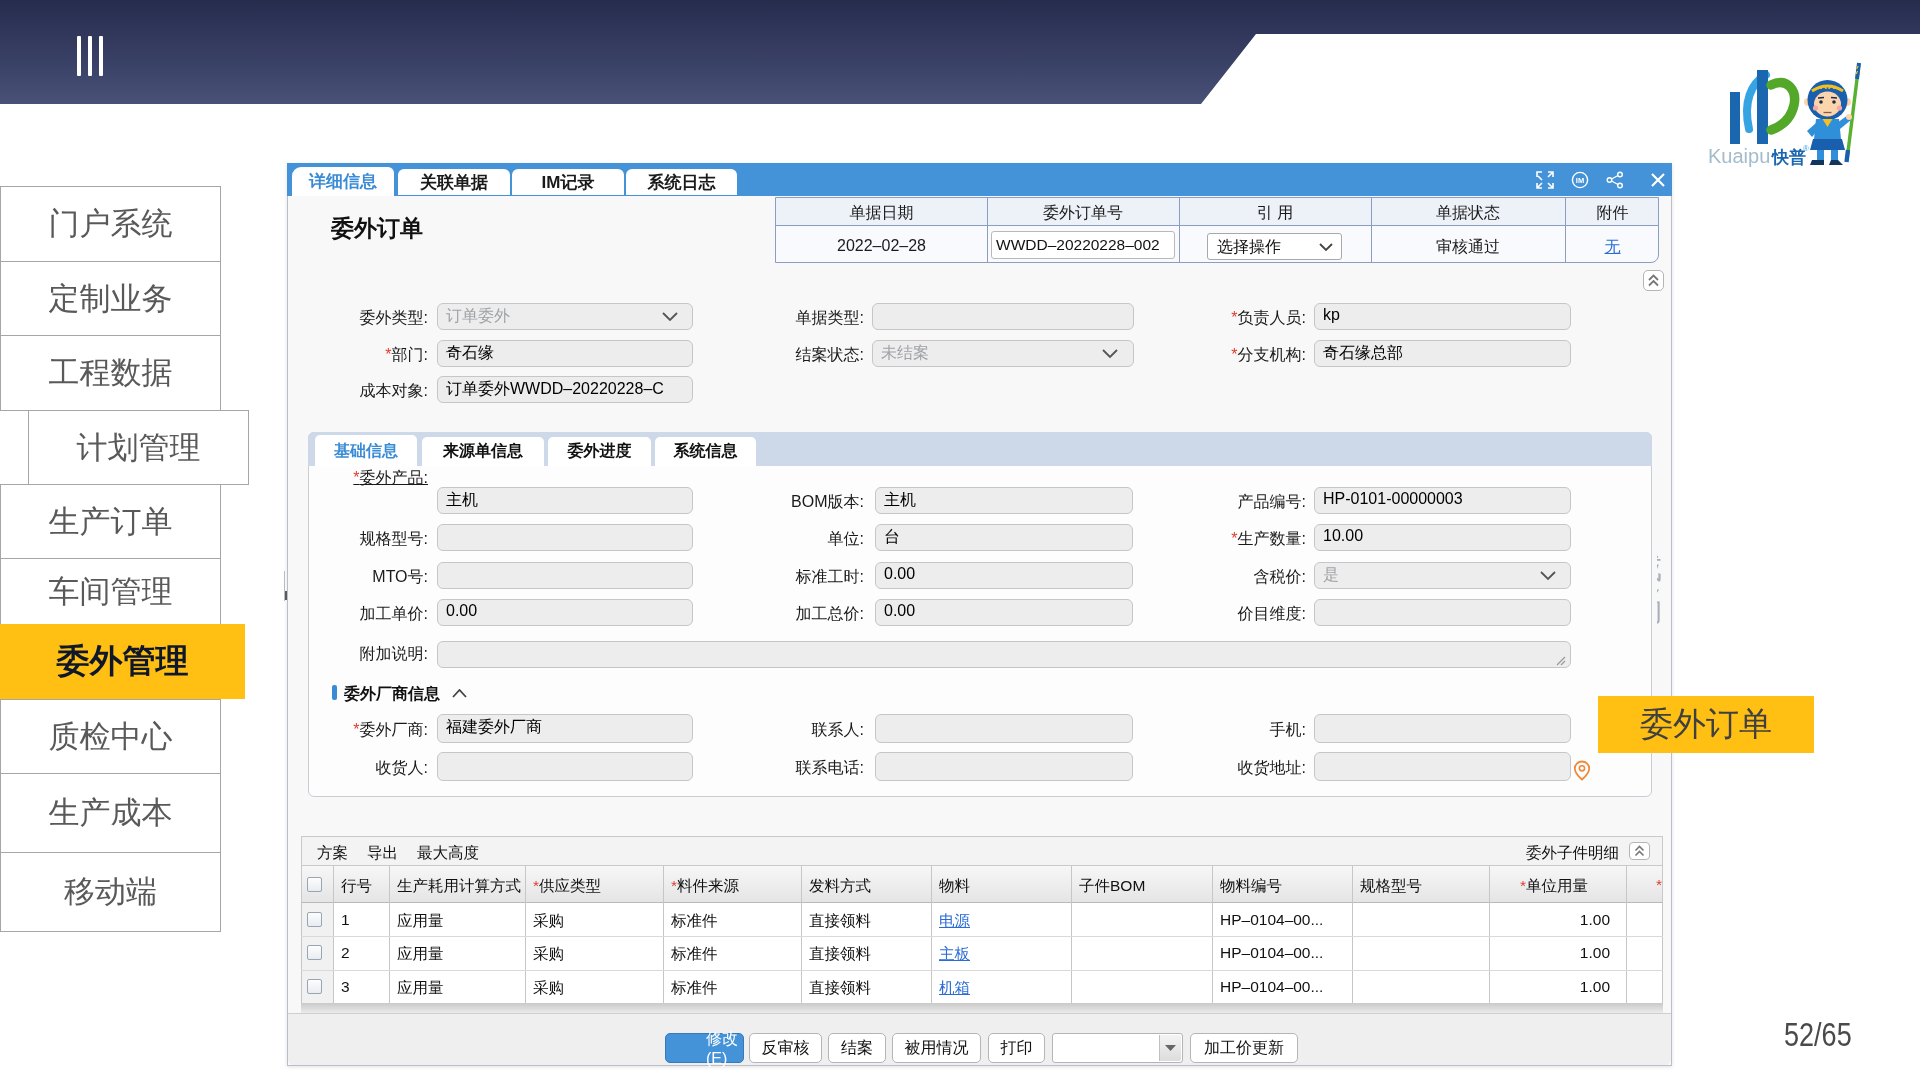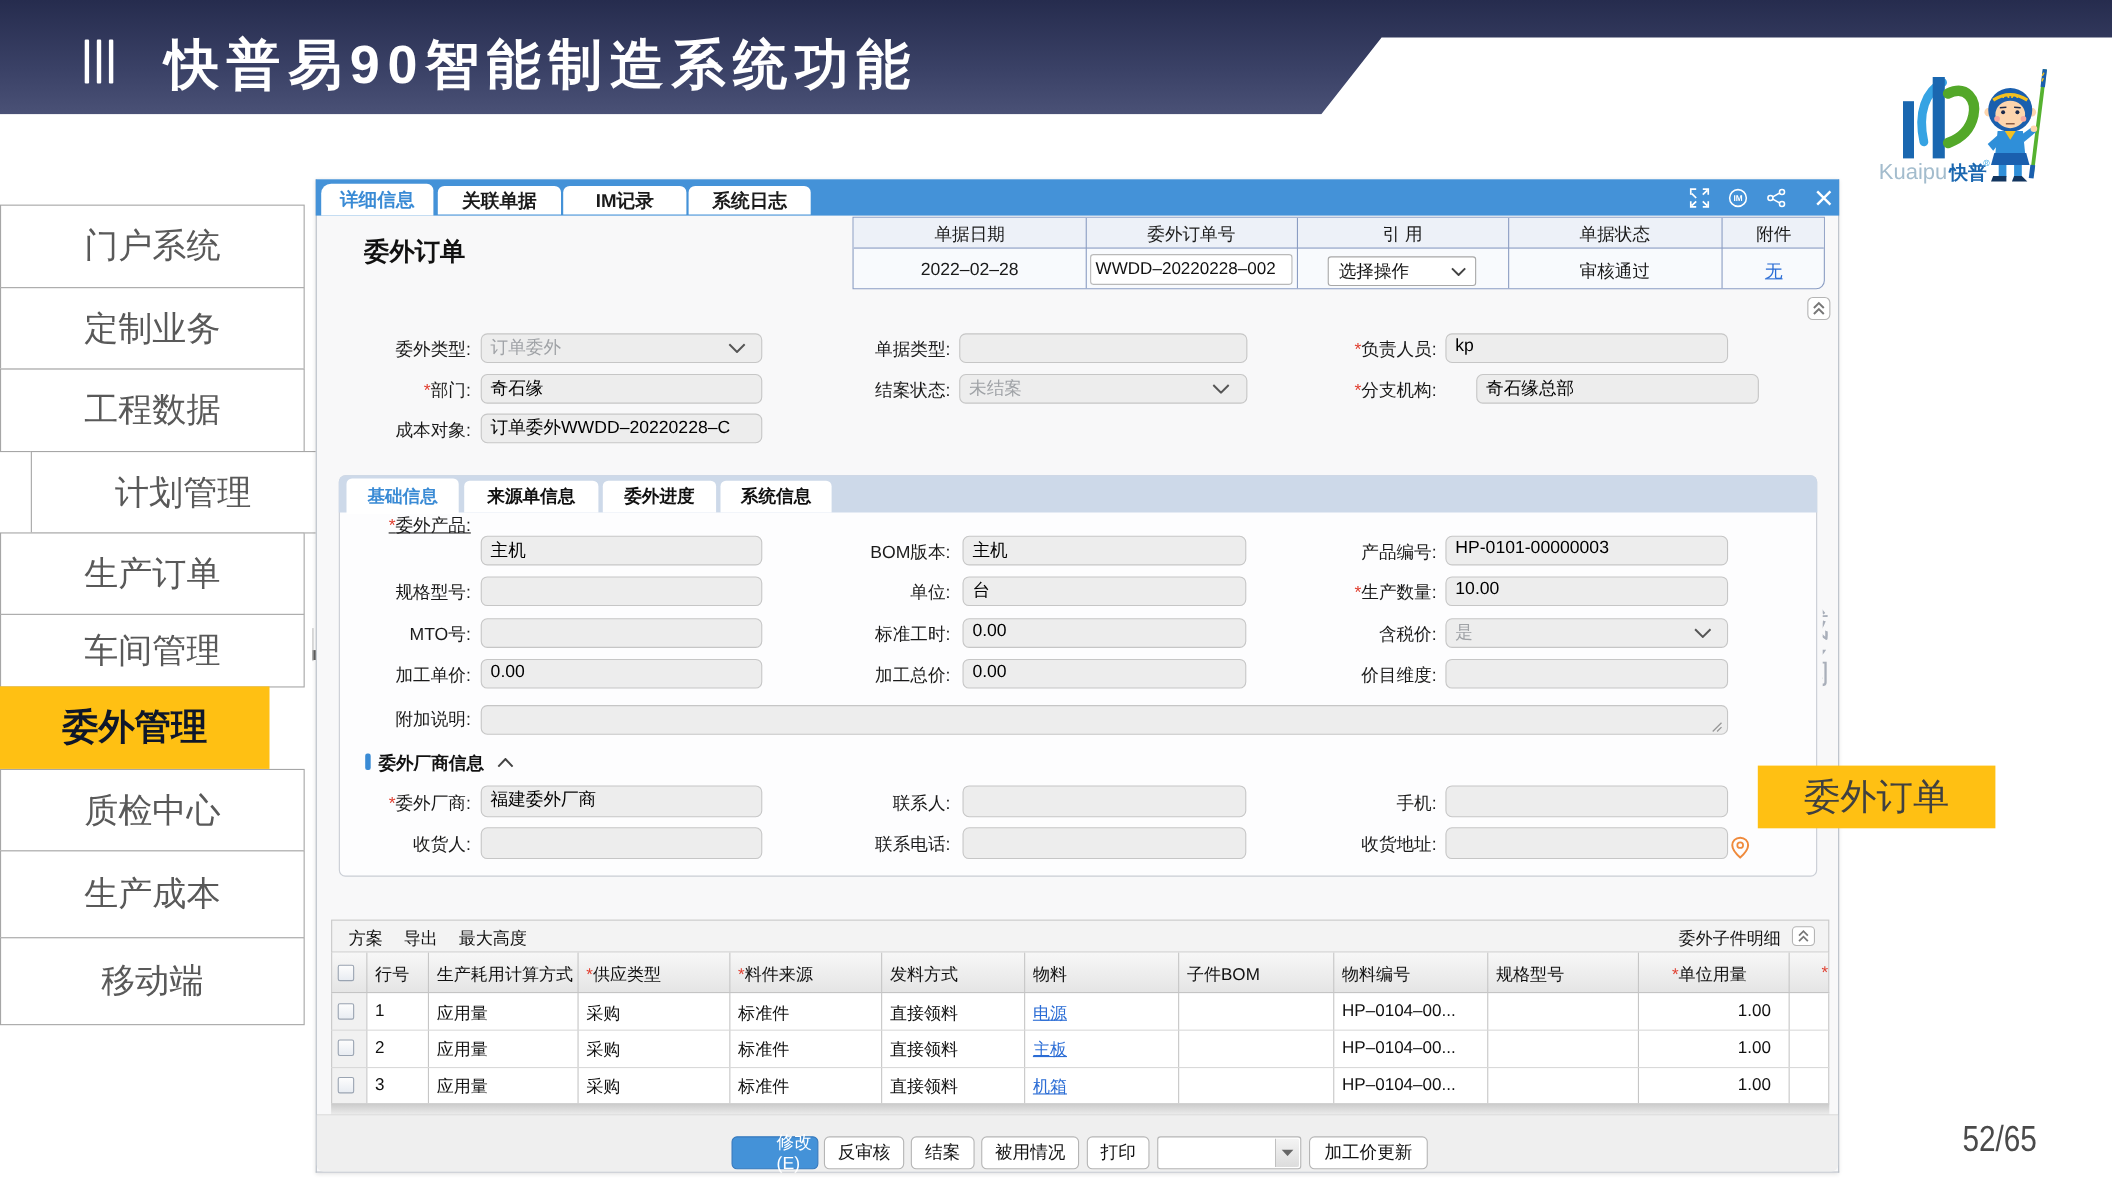--- a/index.html
+++ b/index.html
@@ -8,21 +8,21 @@
 .abs { position:absolute; }
 
 
 #banner { left:0; top:0; width:1920px; height:104px;
   background:linear-gradient(180deg,#262c4e 0%, #3a4166 60%, #4a5176 100%);
   clip-path:polygon(0 0,1920px 0,1920px 34px,1256px 34px,1201px 104px,0 104px); }
 .hbar { top:36px; width:4px; height:40px; background:#fff; border-radius:1px; }
 #title { left:150px; top:26px; font-size:49px; font-weight:700; color:#fff; letter-spacing:7px; white-space:nowrap; }
 
 
-.sbox { left:0; width:277px; background:#fff; border:1px solid #a6a6a6; color:#595959; font-size:31px; display:flex; align-items:center; justify-content:center; }
+.sbox { left:0; width:221px; background:#fff; border:1px solid #a6a6a6; color:#595959; font-size:31px; display:flex; align-items:center; justify-content:center; }
 #syellow { left:0; width:245px; top:624px; height:75px; background:#ffc013; color:#0f172a; font-size:33px; font-weight:700; display:flex; align-items:center; justify-content:center; position:absolute; z-index:2; }
 
 
 #win { left:287px; top:163px; width:1385px; height:903px; background:#f8f8f9; border:1px solid #b9bfc8; border-top:none; box-shadow:0 1px 4px rgba(0,0,0,.12); }
 #bluebar { left:287px; top:163px; width:1385px; height:33px; background:#4492d8; }
 .tab { position:absolute; background:#fff; border-radius:6px 6px 0 0; font-size:17px; font-weight:700; color:#1a1a1a; display:flex; align-items:center; justify-content:center; }
 .tab.act { color:#3a8bd5; }
 
 
 .wic { position:absolute; top:171px; width:18px; height:18px; }
@@ -55,21 +55,20 @@
 #pageno { left:1784px; top:1016px; font-size:33px; color:#4a4a4a; transform:scaleX(.82); transform-origin:left top; }
 </style>
 </head>
 <body>
 <div id="page">
 
 <div id="banner" class="abs"></div>
 <div class="abs hbar" style="left:77px;"></div>
 <div class="abs hbar" style="left:88px;"></div>
 <div class="abs hbar" style="left:99px;"></div>
-<div id="title" class="abs">快普易90智能制造系统功能</div>
 
 <div class="abs sbox" style="top:186px; height:76px;">门户系统</div>
 <div class="abs sbox" style="top:261px; height:75px;">定制业务</div>
 <div class="abs sbox" style="top:335px; height:76px;">工程数据</div>
 <div class="abs sbox" style="top:410px; height:75px;margin-left:28px;">计划管理</div>
 <div class="abs sbox" style="top:558px; height:67px;">车间管理</div>
 <div class="abs sbox" style="top:484px; height:75px;">生产订单</div>
 <div id="syellow">委外管理</div>
 <div class="abs sbox" style="top:699px; height:75px;">质检中心</div>
 <div class="abs sbox" style="top:773px; height:80px;">生产成本</div>
@@ -152,21 +151,21 @@
 <div class="inp" style="left:1314px; top:303px; width:257px; height:27px;">kp</div>
 
 <div class="lbl" style="left:228px; top:345px; width:200px;"><i>*</i>部门:</div>
 <div class="inp" style="left:437px; top:340px; width:256px; height:27px;">奇石缘</div>
 <div class="lbl" style="left:664px; top:345px; width:200px;">结案状态:</div>
 <div class="inp gy" style="left:872px; top:340px; width:262px; height:27px;">未结案</div>
 <svg class="chev" style="left:1102px; top:349px;" width="16" height="9" viewBox="0 0 16 9">
       <path d="M1 1 L8 8 L15 1" stroke="#555" stroke-width="1.8" fill="none"></path>
     </svg>
 <div class="lbl" style="left:1106px; top:345px; width:200px;"><i>*</i>分支机构:</div>
-<div class="inp" style="left:1314px; top:340px; width:257px; height:27px;margin-left:28px;">奇石缘总部</div>
+<div class="inp" style="left:1314px; top:340px; width:257px; height:27px;">奇石缘总部</div>
 
 <div class="lbl" style="left:228px; top:381px; width:200px;">成本对象:</div>
 <div class="inp" style="left:437px; top:376px; width:256px; height:27px;">订单委外WWDD–20220228–C</div>
 
 <div id="panel" class="abs" style="left:308px; top:432px; width:1344px; height:365px; background:#fdfdfe; border:1px solid #c9cdd4; border-radius:6px;"></div>
 <div id="subtabs" class="abs"></div>
 <div class="stab act" style="left:315px; top:435px; width:102px; height:32px;">基础信息</div>
 <div class="stab" style="left:422px; top:437px; width:122px; height:29px;">来源单信息</div>
 <div class="stab" style="left:548px; top:437px; width:103px; height:29px;">委外进度</div>
 <div class="stab" style="left:655px; top:437px; width:101px; height:29px;">系统信息</div>

